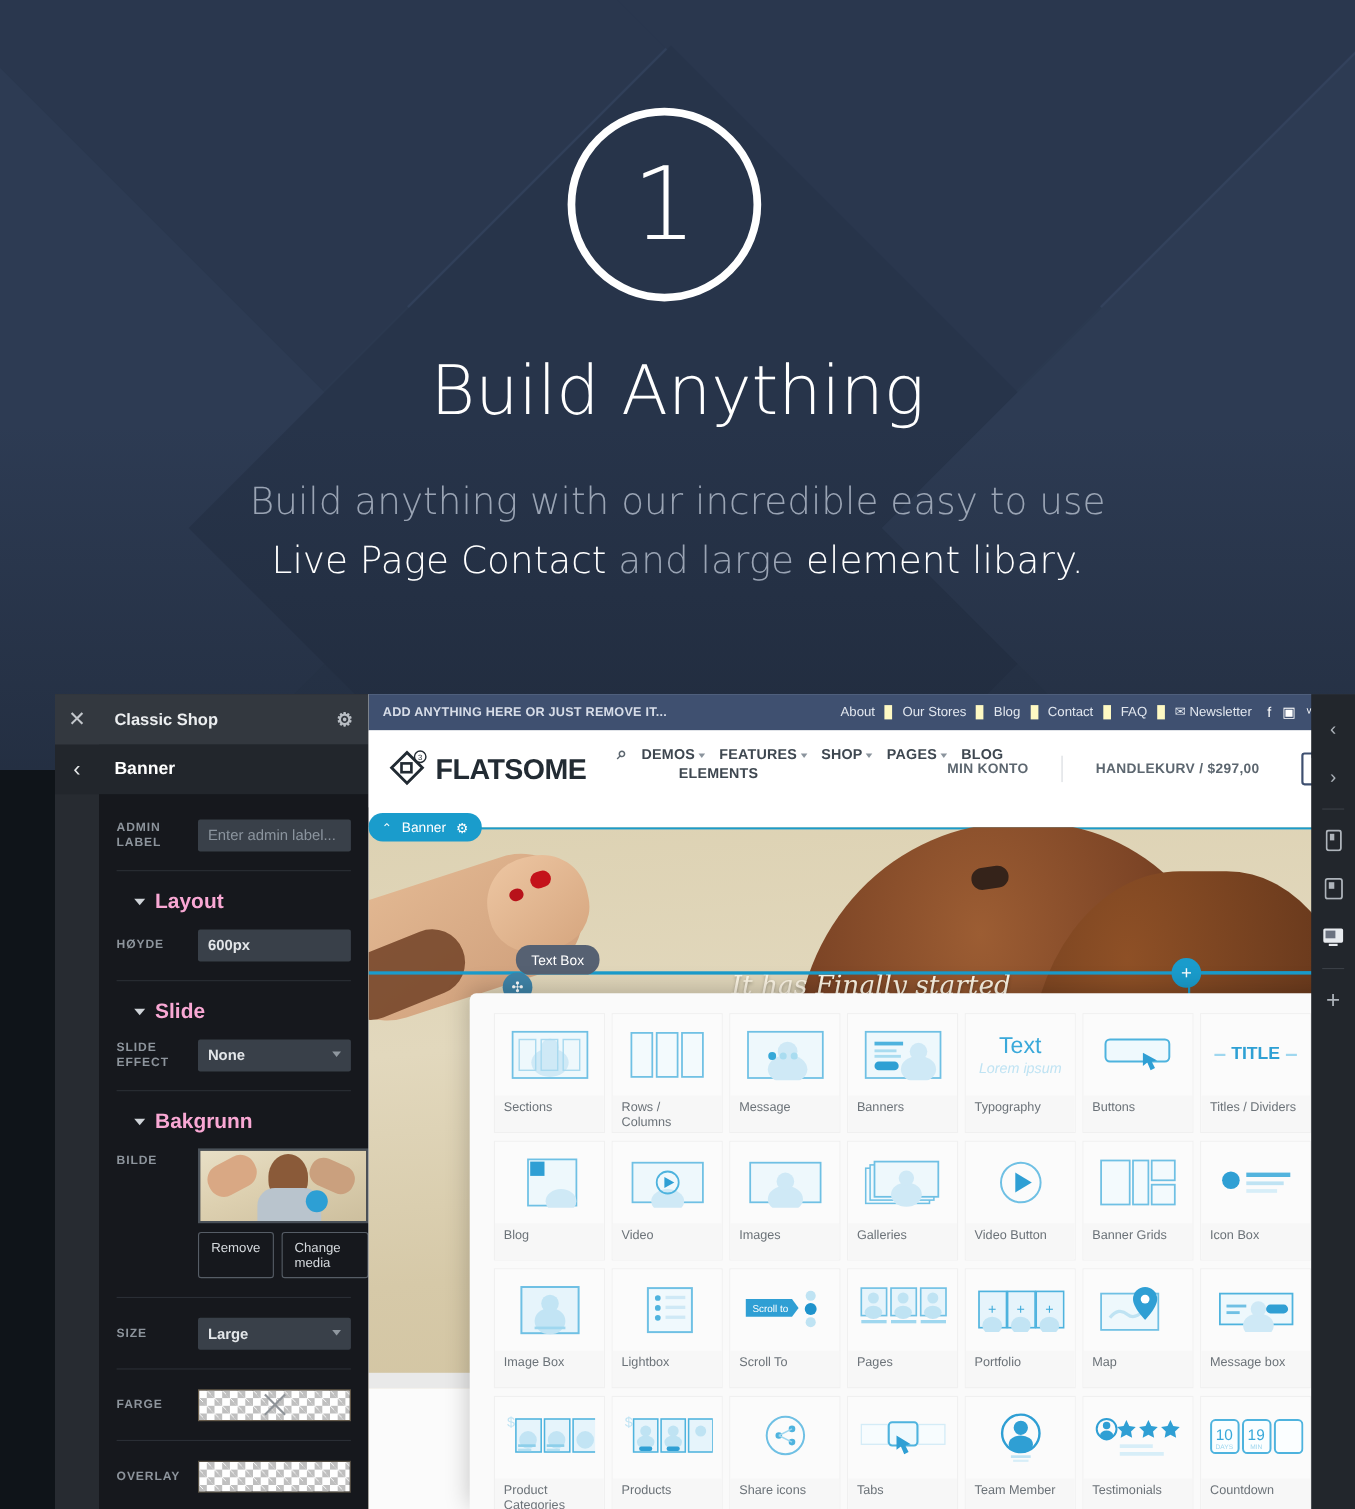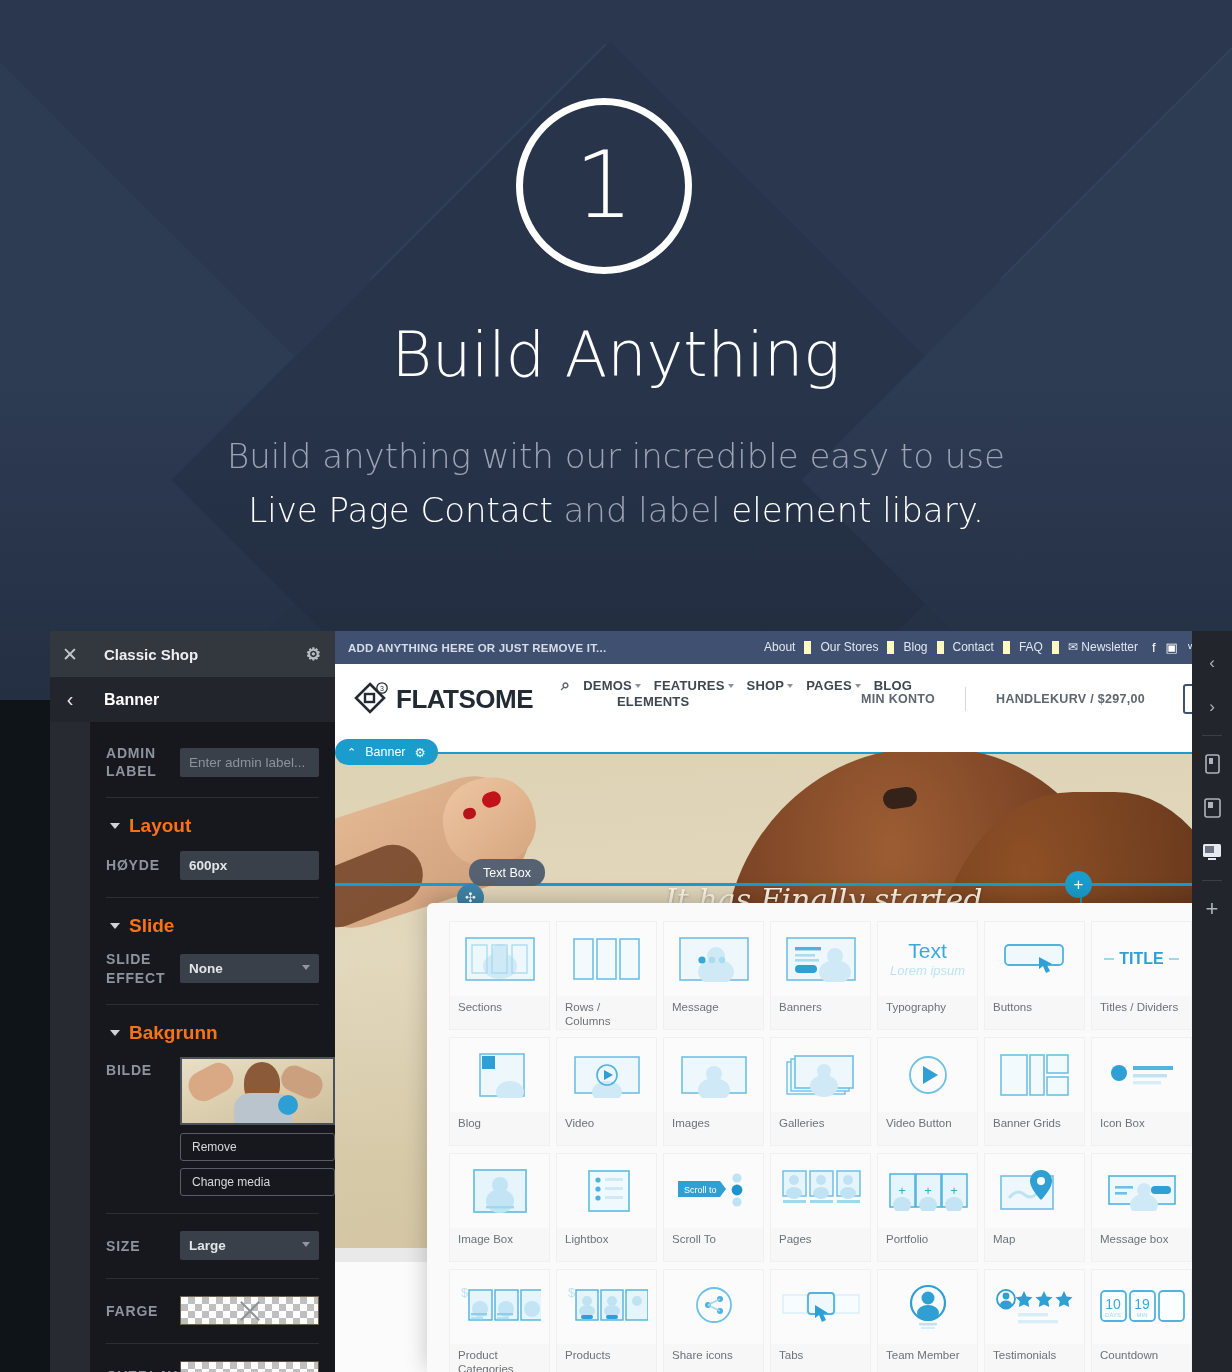--- a/index.html
+++ b/index.html
@@ -112,21 +112,21 @@
   }
   #sb-body { padding: 22px 0 0 0; }
 
   .frow {
     display:flex; align-items:center;
     padding: 0 16px 0 16px;
     min-height: 30px;
   }
   .flabel {
     width: 74px; flex: none;
-    color:#8d949c; font-size:14px; font-weight:700;
+    color:#8d949c; font-size:11px; font-weight:700;
     letter-spacing:0.8px; line-height:1.3;
     text-transform: uppercase;
   }
   .fctl { flex: 1; }
   .finput {
     background:#394049; border:none; border-radius:2px;
     height:29px; line-height:29px; padding:0 9px;
     color:#e3e6e9; font-size:13.5px; font-weight:700;
   }
   .finput.ph { color:#8b949e; font-weight:400; }
@@ -136,22 +136,22 @@
     color:#e3e6e9; font-size:13.5px; font-weight:700;
     position:relative;
   }
   .fselect .car {
     position:absolute; right:9px; top:11px;
     border-left:4px solid transparent; border-right:4px solid transparent;
     border-top:5px solid #8f979f;
   }
   .sec-head {
     display:flex; align-items:center; gap:9px;
-    padding: 0 16px; margin: 4px 0 13px 4px;
-    color:#f97316; font-size:19px; font-weight:700;
+    padding: 0 16px; margin: 4px 0 13px 16px;
+    color:#f9a8d4; font-size:19px; font-weight:700;
   }
   .sec-head .tri {
     border-left:5px solid transparent; border-right:5px solid transparent;
     border-top:6px solid #cfd3d8;
   }
   .divider { height:1px; background:#2a2e35; margin:17px 16px; }
 
   #thumb {
     width:155px; height:68px; border:2px solid #4a5159;
     overflow:hidden; position:relative;
@@ -280,21 +280,21 @@
   #ph-hair2 { position:absolute; left:600px; top:40px; width:300px; height:400px;
     background: radial-gradient(ellipse at 30% 20%, #8e5026 0%, #6a3a1d 60%, #4e2916 100%);
     border-radius:46% 40% 40% 50%; }
   #ph-tie { position:absolute; left:548px; top:36px; width:34px; height:20px;
     background:#35231a; border-radius:10px; transform:rotate(-8deg); }
   #ph-armR { position:absolute; right:-20px; top:168px; width:190px; height:96px;
     background:linear-gradient(200deg,#e0b68f,#c99b76); border-radius:48px;
     transform:rotate(14deg); }
   #ph-script {
     position:absolute; left:330px; top:130px;
-    color:#fdf6e6; font-size:30px;
+    color:#fdf6e6; font-size:24px;
     font-family:"DejaVu Serif", serif; font-style:italic;
     text-shadow:0 1px 3px rgba(0,0,0,.3);
     white-space:nowrap;
   }
   #ph-white { position:absolute; left:0; bottom:0; width:897px; height:110px; background:#fbfbfb; }
   #ph-grayband { position:absolute; left:0; bottom:110px; width:897px; height:14px; background:#e9e9e9; }
 
   #tb-line { position:absolute; left:0px; top:252px; width:897px; height:3px;
     background:#1a9ccc; z-index:5; }
   #tb-tag {
@@ -380,21 +380,21 @@
 
   <div id="step-circle">
     <span id="step-number">1</span>
   </div>
 
   <div id="hero-title">Build Anything</div>
 
   <div id="hero-sub">
     <div><span>Build anything with our incredible easy to use</span></div>
     <div>
-      <span class="hl">Live Page Contact</span><span> and label </span><span class="hl">element libary.</span>
+      <span class="hl">Live Page Contact</span><span> and large </span><span class="hl">element libary.</span>
     </div>
   </div>
 </div>
 
 <div id="builder">
 
   <div id="rail">
     <div id="rail-close">✕</div>
     <div id="rail-back">‹</div>
   </div>
@@ -457,21 +457,21 @@
       <div class="frow" style="align-items:flex-start">
         <div class="flabel" style="padding-top:4px">BILDE</div>
         <div class="fctl">
           <div id="thumb">
             <div class="arm-l"></div>
             <div class="arm-r"></div>
             <div class="hair"></div>
             <div class="body"></div>
             <div class="dot"></div>
           </div>
-          <div style="margin-top:8px; display:flex; gap:7px;flex-direction:column;">
+          <div style="margin-top:8px; display:flex; gap:7px;">
             <span class="tbtn">Remove</span>
             <span class="tbtn">Change media</span>
           </div>
         </div>
       </div>
 
       <div class="divider"></div>
 
       <div class="frow">
         <div class="flabel">SIZE</div>

